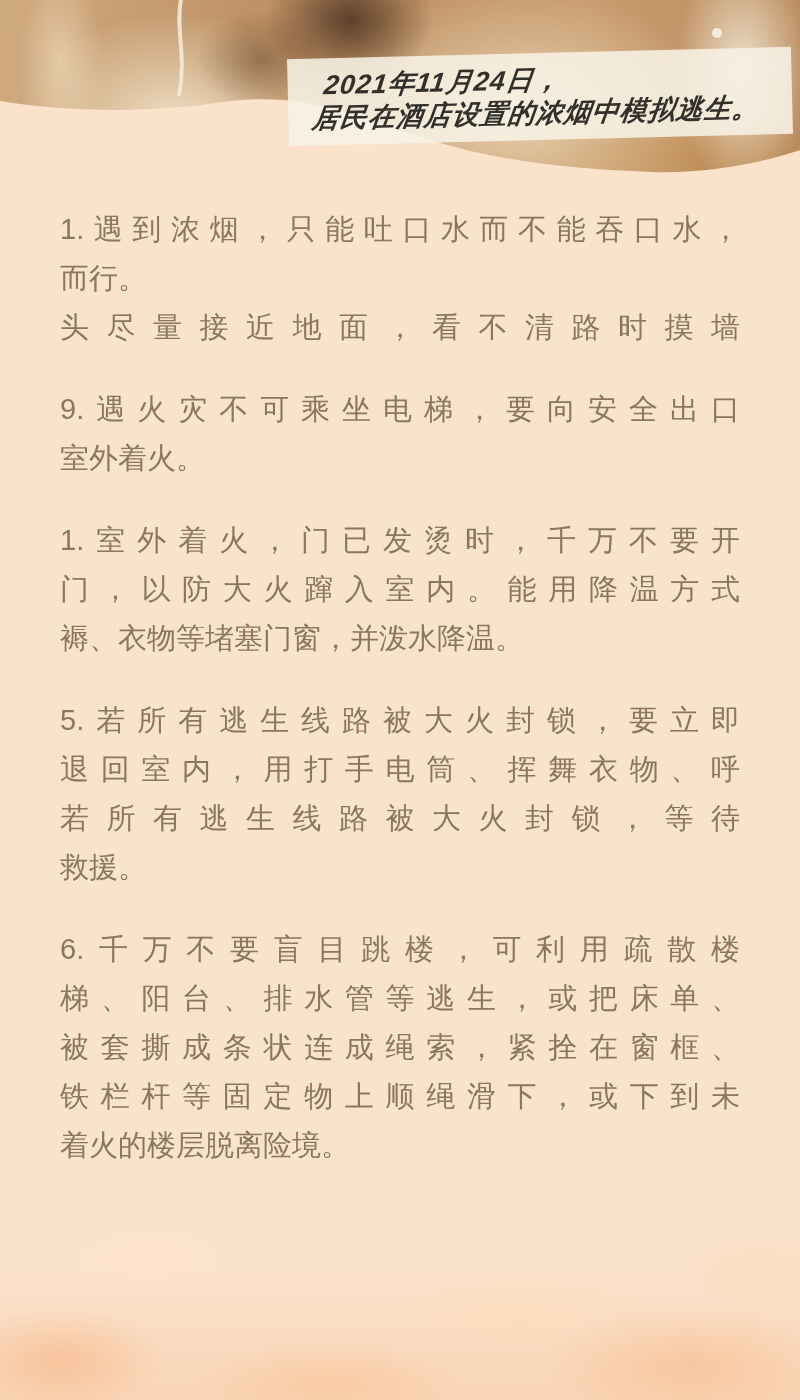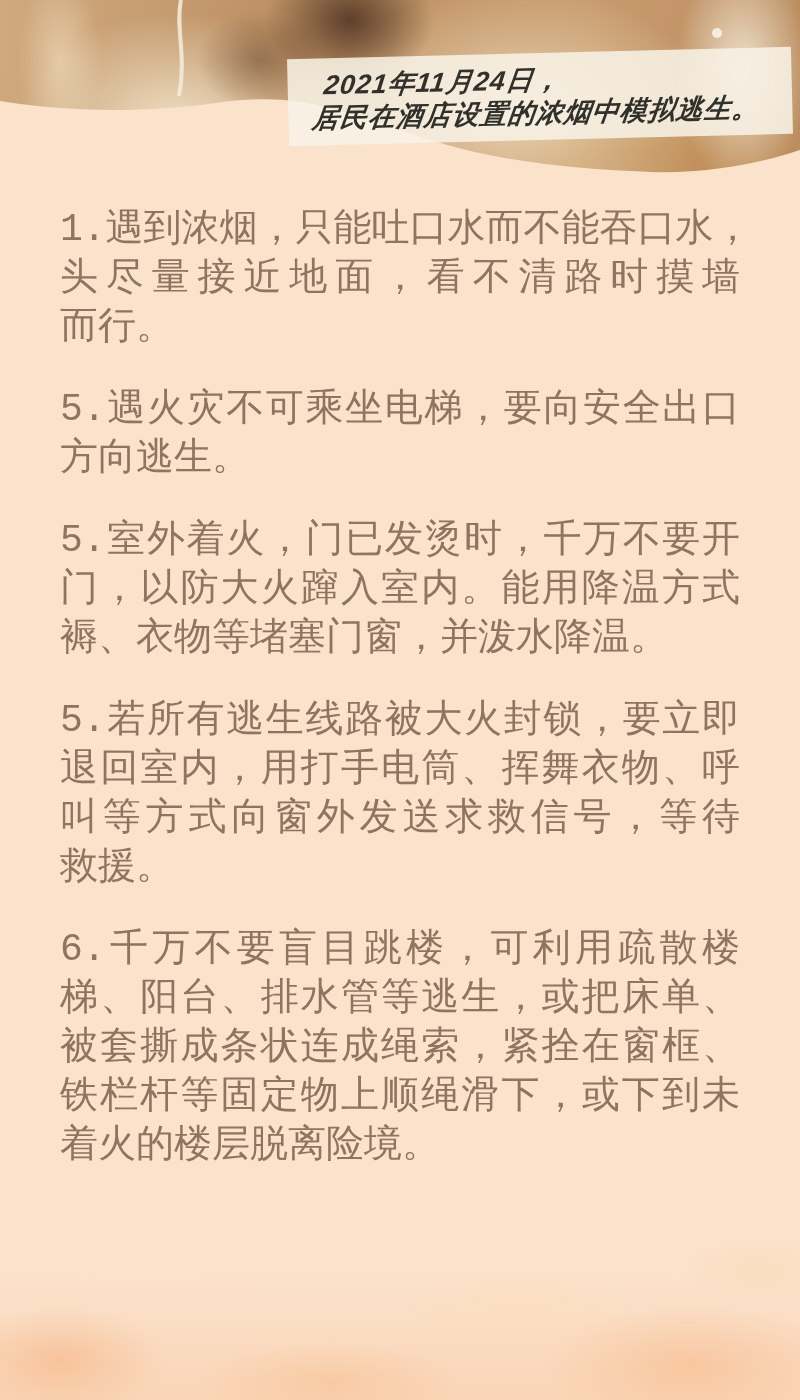--- a/index.html
+++ b/index.html
@@ -34,21 +34,21 @@
   }
   .banner-inner{transform:skewX(-8deg);}
   .banner-line{
     font-size:27px;line-height:33px;font-weight:bold;font-style:italic;
     color:#32302b;letter-spacing:1px;white-space:nowrap;
   }
   .banner-line.first{margin-left:8px;}
   
   .tips{
     position:absolute;left:60px;top:205px;width:680px;
-    color:#8d7560;font-size:38px;font-family:Liberation Mono, monospace;
+    color:#8d7560;font-size:29px;
   }
   .tip{margin:0 0 33px 0;}
   .tip:last-child{margin-bottom:0;}
   .tip-line{
     line-height:49px;height:49px;overflow:visible;
     text-align:justify;text-align-last:justify;
     white-space:nowrap;
   }
   .tip-line.last{text-align-last:left;}
   
@@ -83,36 +83,36 @@
   <div class="banner">
     <div class="banner-inner">
       <div class="banner-line first">2021年11月24日，</div>
       <div class="banner-line">居民在酒店设置的浓烟中模拟逃生。</div>
     </div>
   </div>
 
   <div class="tips" id="tips">
       <div class="tip">
         <div class="tip-line">1.遇到浓烟，只能吐口水而不能吞口水，</div>
+        <div class="tip-line last">而行。</div>
         <div class="tip-line">头尽量接近地面，看不清路时摸墙</div>
-        <div class="tip-line last">而行。</div>
       </div>
       <div class="tip">
-        <div class="tip-line">5.遇火灾不可乘坐电梯，要向安全出口</div>
-        <div class="tip-line last">方向逃生。</div>
+        <div class="tip-line">9.遇火灾不可乘坐电梯，要向安全出口</div>
+        <div class="tip-line last">室外着火。</div>
       </div>
       <div class="tip">
-        <div class="tip-line">5.室外着火，门已发烫时，千万不要开</div>
+        <div class="tip-line">1.室外着火，门已发烫时，千万不要开</div>
         <div class="tip-line">门，以防大火蹿入室内。能用降温方式</div>
         <div class="tip-line last">褥、衣物等堵塞门窗，并泼水降温。</div>
       </div>
       <div class="tip">
         <div class="tip-line">5.若所有逃生线路被大火封锁，要立即</div>
         <div class="tip-line">退回室内，用打手电筒、挥舞衣物、呼</div>
-        <div class="tip-line">叫等方式向窗外发送求救信号，等待</div>
+        <div class="tip-line">若所有逃生线路被大火封锁，等待</div>
         <div class="tip-line last">救援。</div>
       </div>
       <div class="tip">
         <div class="tip-line">6.千万不要盲目跳楼，可利用疏散楼</div>
         <div class="tip-line">梯、阳台、排水管等逃生，或把床单、</div>
         <div class="tip-line">被套撕成条状连成绳索，紧拴在窗框、</div>
         <div class="tip-line">铁栏杆等固定物上顺绳滑下，或下到未</div>
         <div class="tip-line last">着火的楼层脱离险境。</div>
       </div>
     </div>

